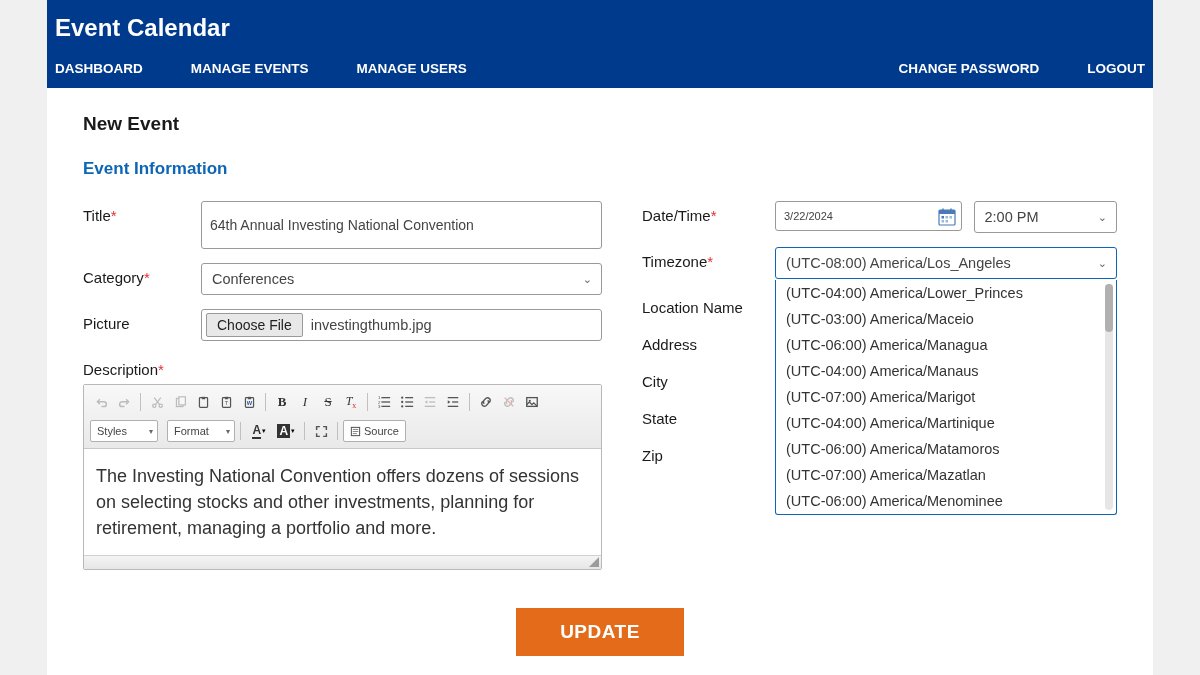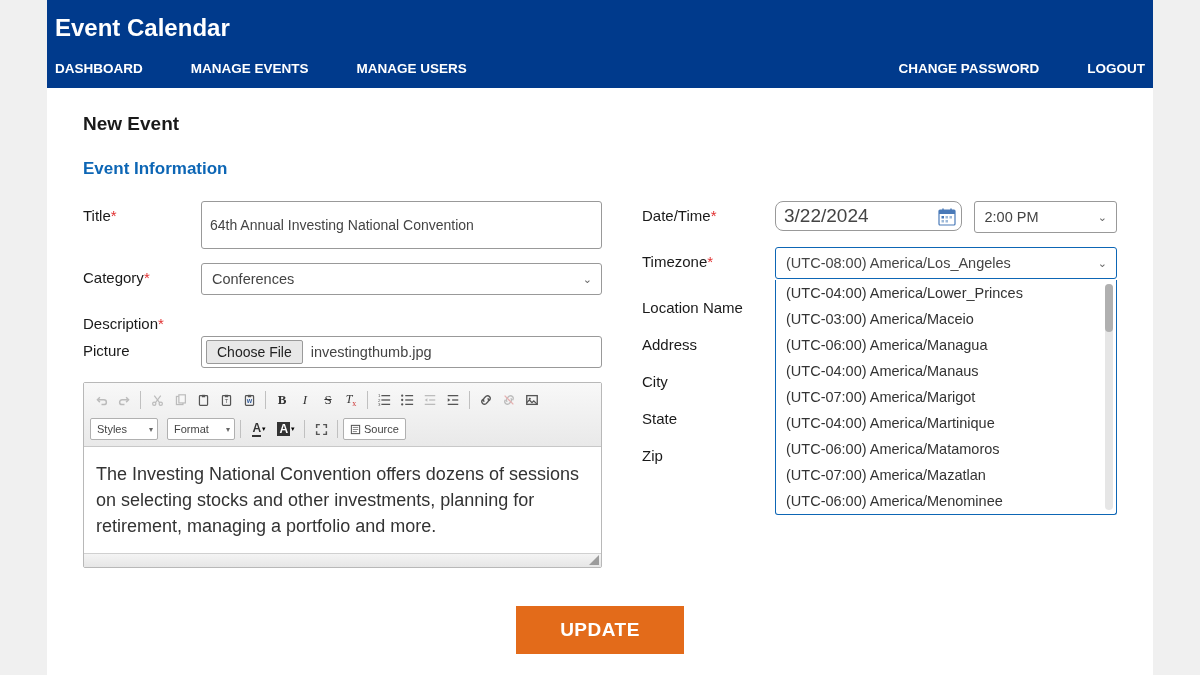--- a/index.html
+++ b/index.html
@@ -150,23 +150,23 @@
       gap: 12px;
     }
     .date-input-wrap {
       flex: 1.3;
       position: relative;
     }
     .date-input {
       width: 100%;
       height: 30px;
       border: 1px solid #999;
-      border-radius: 8px;
+      border-radius: 3px;
       padding: 0 34px 0 8px;
-      font-size: 19px;
+      font-size: 11px;
       color: #444;
     }
     .cal-icon {
       position: absolute;
       right: 5px;
       top: 50%;
       transform: translateY(-50%);
       width: 20px;
       height: 20px;
       cursor: pointer;
@@ -359,29 +359,29 @@
         </div>
         <div class="form-row">
           <div class="label"><span>Category</span><span class="req">*</span></div>
           <div class="select-wrap">
             <div class="select-box">
               <span>Conferences</span>
             </div>
             <span class="chevron">⌄</span>
           </div>
         </div>
-        <div class="form-row" style="margin-bottom:4px;">
-          <div class="label"><span>Description</span><span class="req">*</span></div>
-        </div>
         <div class="form-row">
           <div class="label"><span>Picture</span></div>
           <div class="file-row">
             <button class="file-btn">Choose File</button>
             <span class="file-name">investingthumb.jpg</span>
           </div>
+        </div>
+        <div class="form-row" style="margin-bottom:4px;">
+          <div class="label"><span>Description</span><span class="req">*</span></div>
         </div>
         <div class="editor-wrap">
           <div class="editor">
             <div class="toolbar">
               <div class="toolbar-row">
                 <div class="tb-btn disabled">
                     <svg width="13" height="13" viewBox="0 0 16 16">
                       <path d="M4 7h7a3 3 0 013 3v0a3 3 0 01-3 3H8" fill="none" stroke="#555" stroke-width="1.8"></path>
                       <path d="M6 4L3 7l3 3" fill="none" stroke="#555" stroke-width="1.8"></path>
                     </svg>

